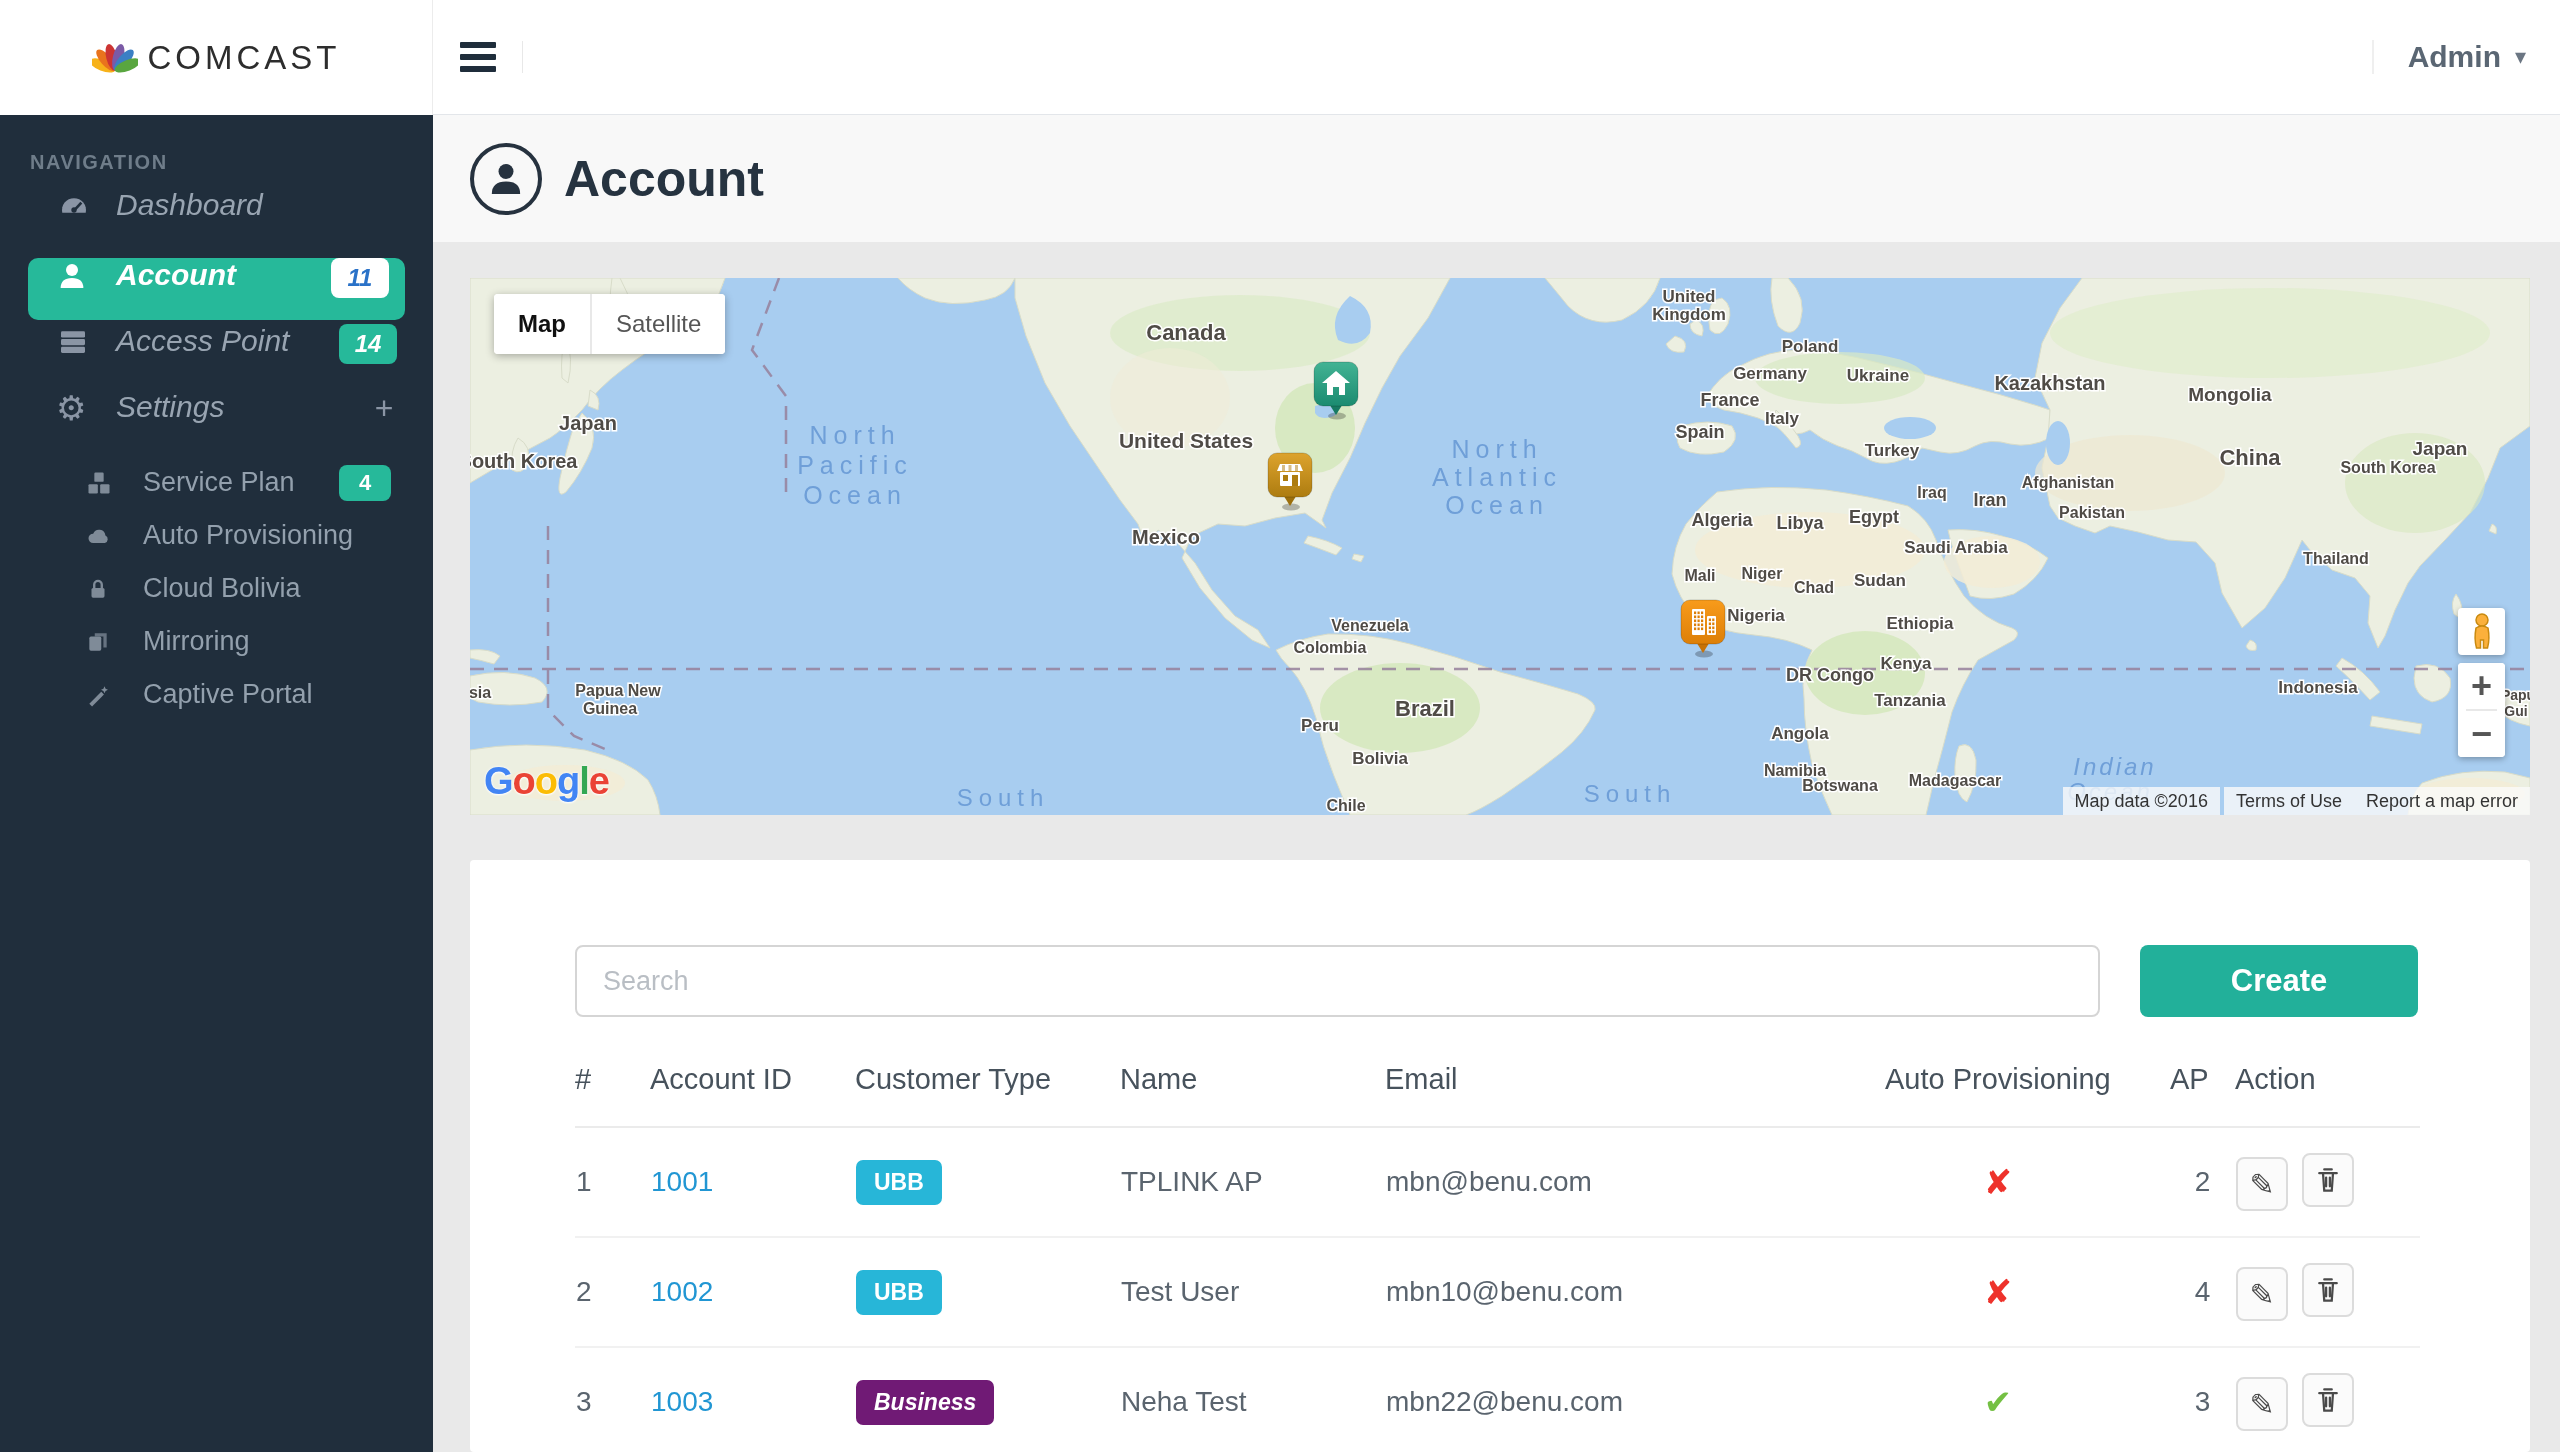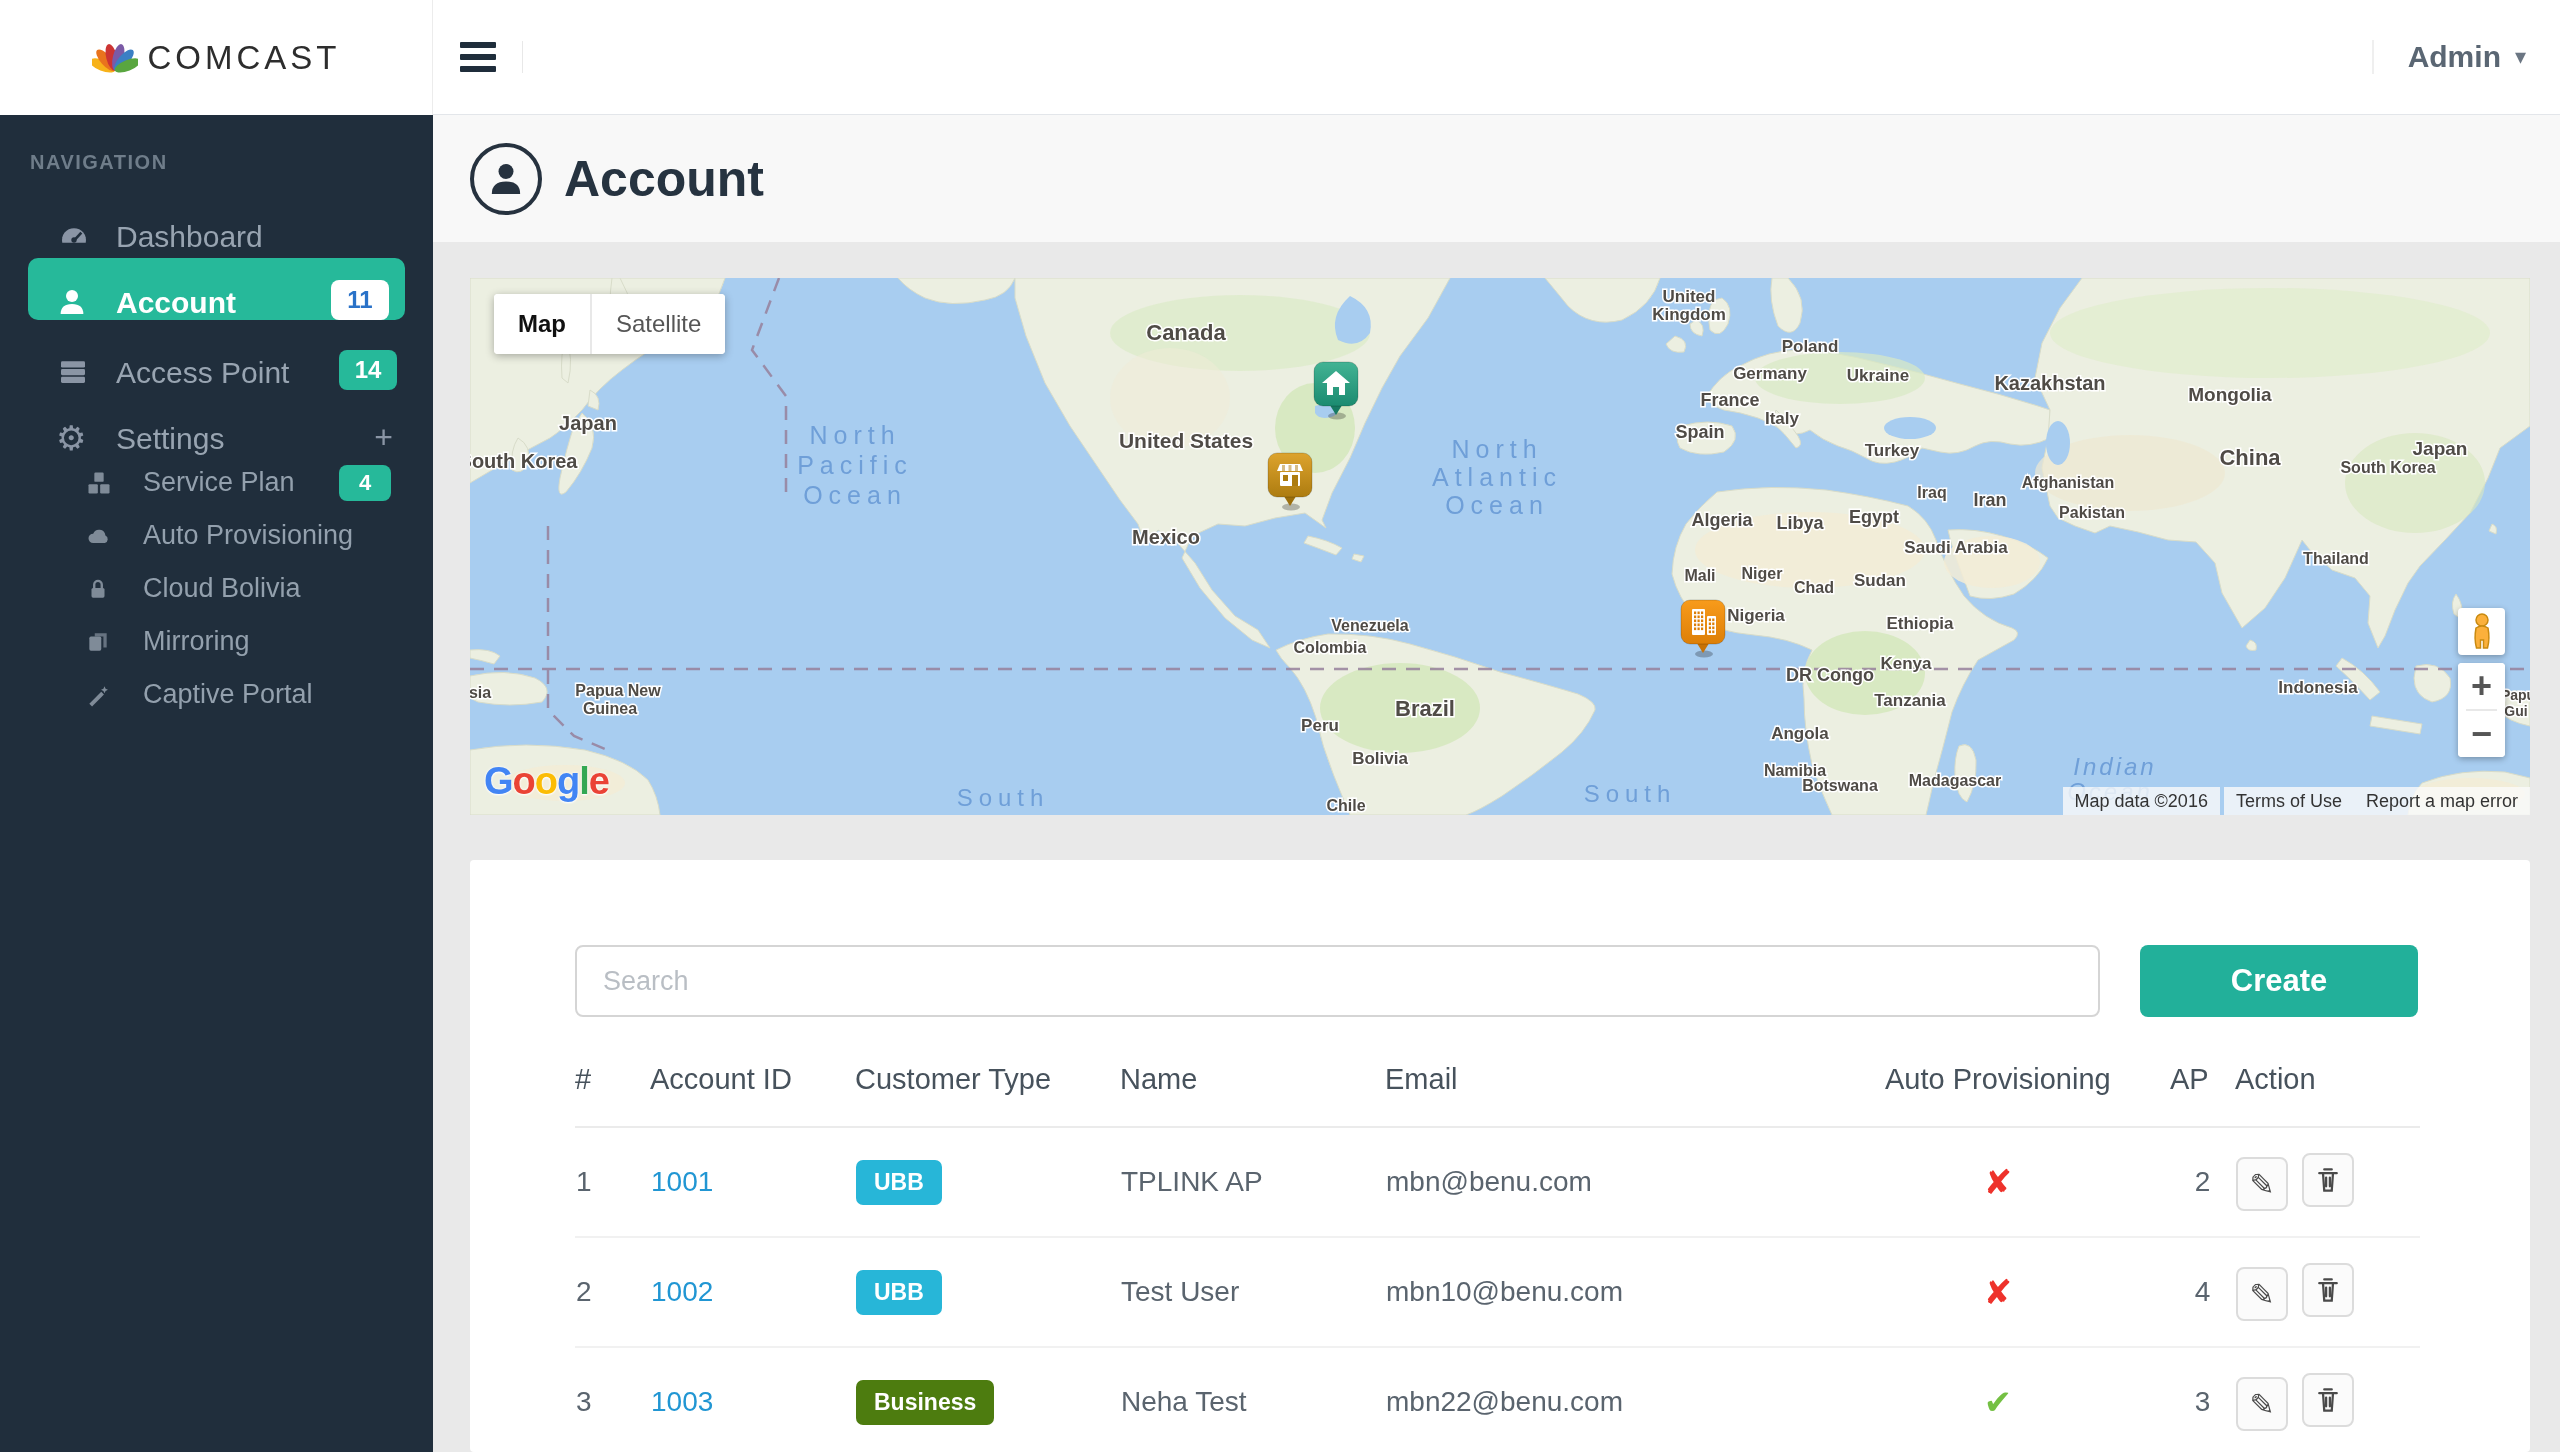--- a/index.html
+++ b/index.html
@@ -6,22 +6,22 @@
   html,body { margin:0; padding:0; width:2560px; height:1452px; overflow:hidden;
               font-family:"Liberation Sans", sans-serif; background:#e9e9e9; }
   .app { display:flex; width:2560px; height:1452px; }
 
   
   .sidebar { width:433px; flex:0 0 433px; background:#202e3c; display:flex; flex-direction:column; }
   .logo-box { height:115px; background:#fff; display:flex; align-items:center; justify-content:center;
               gap:10px; border-right:1px solid #ececec; }
   .logo-text { font-size:33px; letter-spacing:4px; color:#2d2d2d; font-weight:400; }
   .nav-label { padding:36px 0 14px 30px; font-size:20px; font-weight:700; letter-spacing:1.5px; color:#6f7d8a; }
-  .nav-item { height:66px; display:flex; align-items:flex-end; color:#98a4b1; font-size:30px; cursor:pointer;
-              padding-left:56px; position:relative; }
+  .nav-item { height:66px; display:flex; align-items:flex-start; color:#98a4b1; font-size:30px; cursor:pointer;
+              padding-left:56px; position:relative;font-style:italic; }
   .nav-item .nicon { width:44px; height:36px; display:flex; align-items:center; margin-right:16px; color:#8a95a5; }
   .nav-item.active { background:#26b99a; margin:4px 28px; padding-left:28px; border-radius:10px; height:62px;
                      color:#fff; font-weight:700; }
   .nav-item.active .nicon { color:#fff; }
   .badge { margin-left:auto; margin-right:36px; min-width:58px; height:40px; border-radius:8px;
            display:flex; align-items:center; justify-content:center; font-size:24px; font-weight:700; }
   .nav-item.active .badge { margin-right:16px; background:#fff; color:#2a72c8; }
   .badge.teal { background:#26b99a; color:#fff; }
   .plus-sign { margin-left:auto; margin-right:40px; font-size:32px; color:#8a95a5; }
   .sub-item { height:53px; display:flex; align-items:center; padding-left:85px; font-size:27px;
@@ -88,21 +88,21 @@
   table.acct { width:100%; border-collapse:collapse; margin-top:46px; font-size:28px; color:#5a646e; table-layout:fixed; }
   th { font-weight:400; color:#47525c; font-size:29px; text-align:left; padding:0 0 30px 0;
        border-bottom:2px solid #ebebeb; }
   td { height:110px; border-bottom:2px solid #f1f1f1; vertical-align:middle; }
   .c-prov { text-align:center; padding-right:60px; }
   th.h-ap { }
   .c-ap { text-align:center; }
   .acct-link { color:#2196d3; text-decoration:none; cursor:pointer; }
   .badge-type { display:inline-block; padding:9px 18px; border-radius:7px; color:#fff; font-weight:700; font-size:23px; }
   .badge-type.ubb { background:#27b6d8; }
-  .badge-type.business { background:#4d7c0f; }
+  .badge-type.business { background:#701a75;font-style:italic; }
   .glyph { font-family:"DejaVu Sans", sans-serif; }
   .cross { color:#ee322b; font-size:34px; font-weight:700; }
   .check { color:#74c043; font-size:34px; }
   .abtn { width:52px; height:54px; border-radius:8px; border:2px solid #dcdcdc; background:#fbfbfb;
           color:#4a4a4a; display:inline-flex; align-items:center; justify-content:center; margin-right:14px;
           cursor:pointer; }
   .abtn .pencil { font-size:30px; }
 </style>
 </head>
 <body>

